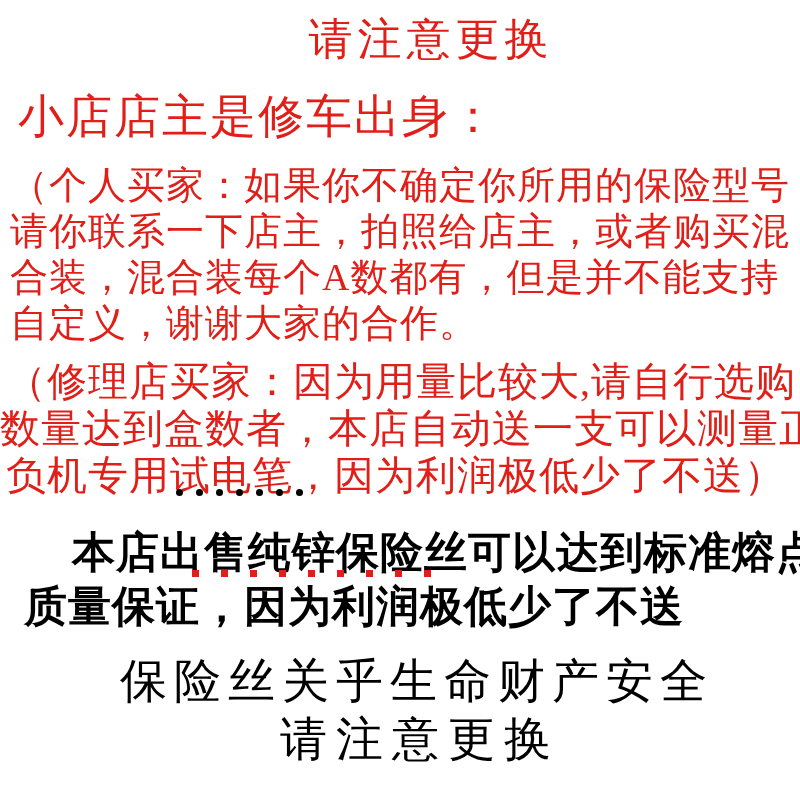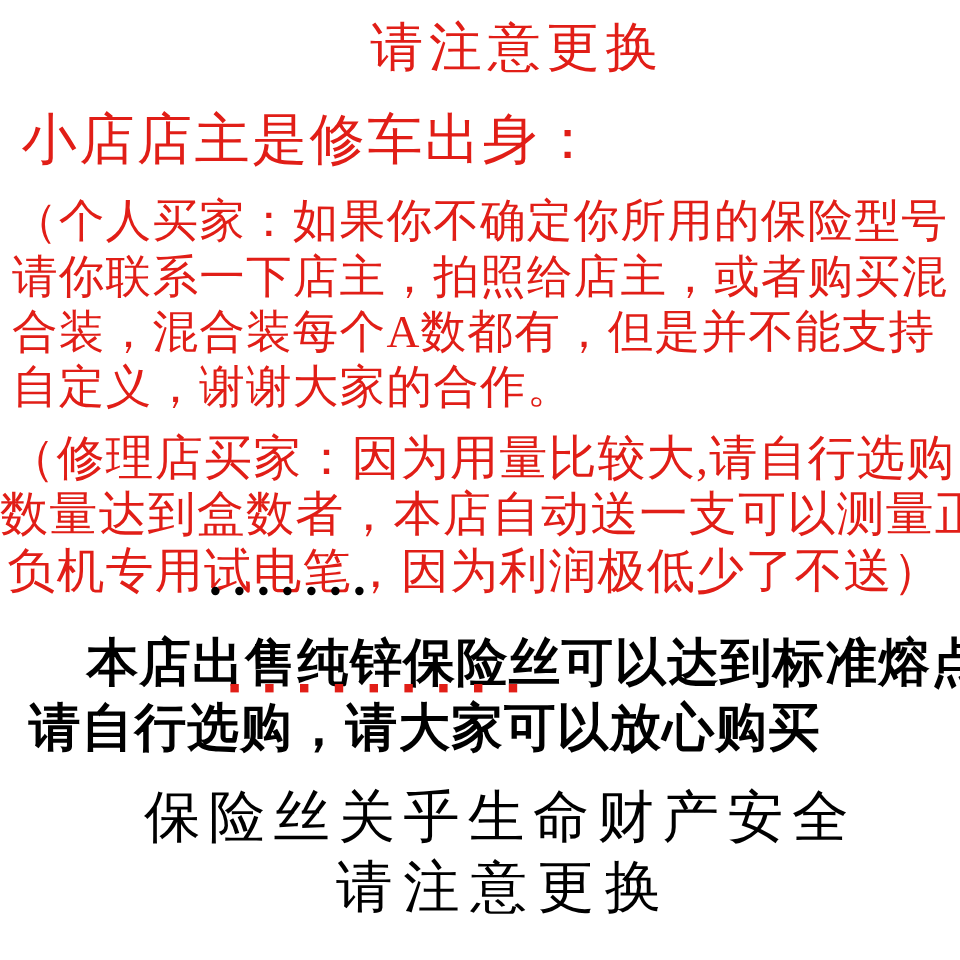--- a/index.html
+++ b/index.html
@@ -128,19 +128,19 @@
       <span class="dot"></span>
       <span class="dot"></span>
       <span class="dot"></span>
       <span class="dot"></span>
       <span class="dot"></span>
       <span class="dot"></span>
       <span class="dot"></span>
       <span class="dot"></span>
     </div>
 
-  <div class="quality-line quality-line-2 black-text">请自行选购，请大家可以放心购买</div>
+  <div class="quality-line quality-line-2 black-text">质量保证，因为利润极低少了不送</div>
 
   <div class="warning-line warning-line-1 black-text">保险丝关乎生命财产安全</div>
 
   <div class="warning-line warning-line-2 black-text">请注意更换</div>
 
 </div>
 
 </body></html>

